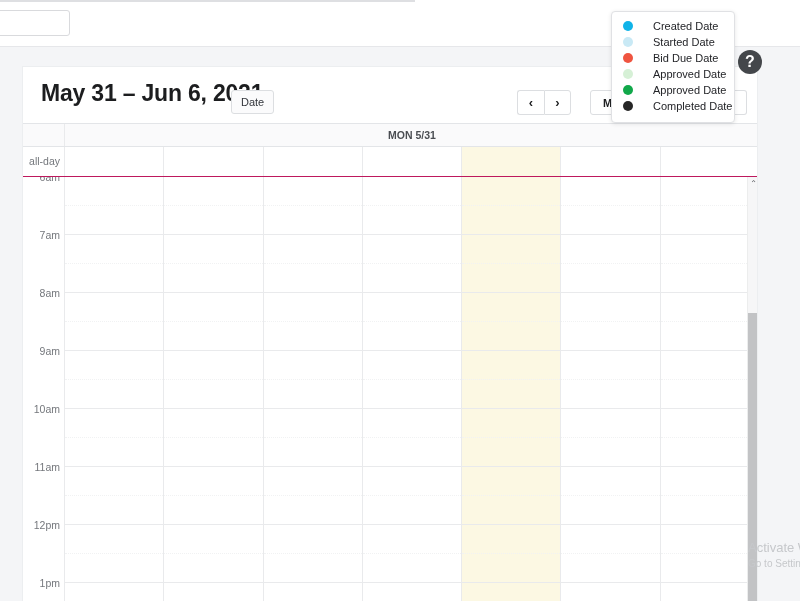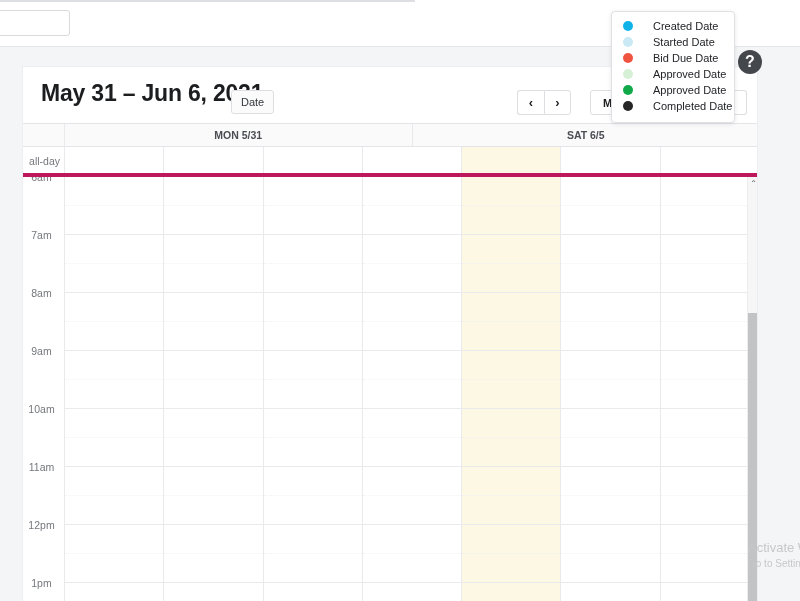--- a/index.html
+++ b/index.html
@@ -162,21 +162,21 @@
     font-weight: bold;
     color: #4a4d52;
     border-right: 1px solid #e9eaec;
   }
   .head-cell.today { background: #fcf8e3; }
   .head-cell:last-child { border-right: none; }
 
   .allday-row {
     display: flex;
     height: 30px;
-    border-bottom: 4px solid #be185d;
+    border-bottom: 1px solid #be185d;
   }
   .allday-label {
     width: 42px; flex: none;
     display: flex;
     align-items: flex-start;
     justify-content: flex-end;
     padding: 8px 4px 0 0;
     font-size: 10.5px;
     color: #74777c;
     border-right: 1px solid #e9eaec;
@@ -193,21 +193,21 @@
     height: 449px;
     overflow: hidden;
   }
   .time-grid { display: flex; }
   .time-gutter {
     width: 42px; flex: none;
     border-right: 1px solid #e9eaec;
   }
   .slot-label {
     height: 29px;
-    text-align: center;
+    text-align: right;
     padding-right: 4px;
     font-size: 10.5px;
     color: #74777c;
     line-height: 1;
     position: relative;
     top: -5px;
   }
   .day-col {
     flex: 1 1 0;
     border-right: 1px solid #e9eaec;
@@ -343,21 +343,20 @@
         <div class="view-btn active">Week</div>
         <div class="view-btn last">List</div>
       </div>
     </div>
 
     <div class="cal-body">
 
       <div class="head-row">
         <div class="head-gutter"></div>
         <div class="head-cell">MON 5/31</div>
-        <div class="head-cell">SAT 6/5</div>
       </div>
 
       <div class="allday-row">
         <div class="allday-label">all-day</div>
         <div class="allday-cell"></div>
         <div class="allday-cell"></div>
         <div class="allday-cell"></div>
         <div class="allday-cell"></div>
         <div class="allday-cell today"></div>
         <div class="allday-cell"></div>

